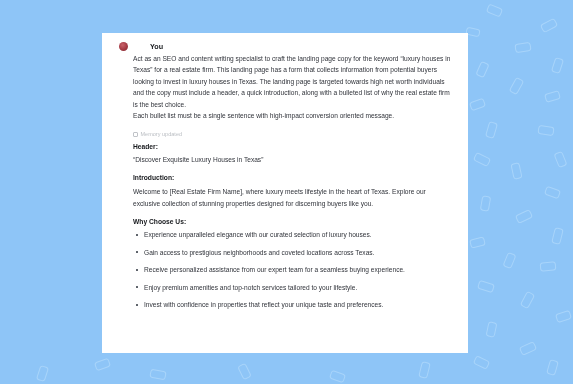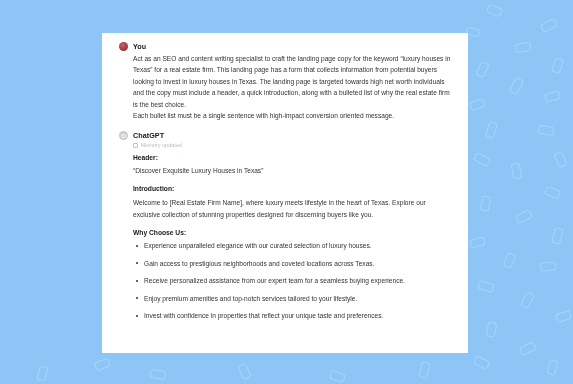--- a/index.html
+++ b/index.html
@@ -48,21 +48,21 @@
     padding: 9px 14px 10px 17px;
     overflow: hidden;
   }
 
   .msg { position: relative; }
   .msg + .msg { margin-top: 10px; }
 
   .msg-head {
     display: flex;
     align-items: center;
-    gap: 5px;
+    gap: 22px;
     margin-bottom: 2px;
   }
 
   .avatar {
     width: 9px;
     height: 9px;
     border-radius: 50%;
     flex: 0 0 auto;
     position: relative;
     overflow: hidden;
@@ -214,24 +214,20 @@
         <div class="avatar user"></div>
         <div class="author">You</div>
       </div>
       <div class="body">
         <p class="para">Act as an SEO and content writing specialist to craft the landing page copy  for the keyword “luxury houses in Texas” for a real estate firm. This landing page has a form that collects information from potential buyers looking to invest in luxury houses in Texas. The landing page is targeted towards high net worth individuals and the copy must include a header, a quick introduction, along with  a bulleted list of why the real estate firm is the best choice.</p>
         <p class="para">Each bullet list must be a single sentence with high-impact conversion oriented message.</p>
       </div>
     </div>
 
     <div class="msg">
-      <div class="msg-head">
-        <div class="avatar assistant"></div>
-        <div class="author">ChatGPT</div>
-      </div>
 
       <div class="body">
 
         <div class="memory-chip">
           <span class="chip-icon"></span>
           <span class="chip-text">Memory updated</span>
         </div>
 
         <div class="section-label">Header:</div>
         <p class="quote-line">“Discover Exquisite Luxury Houses in Texas”</p>

